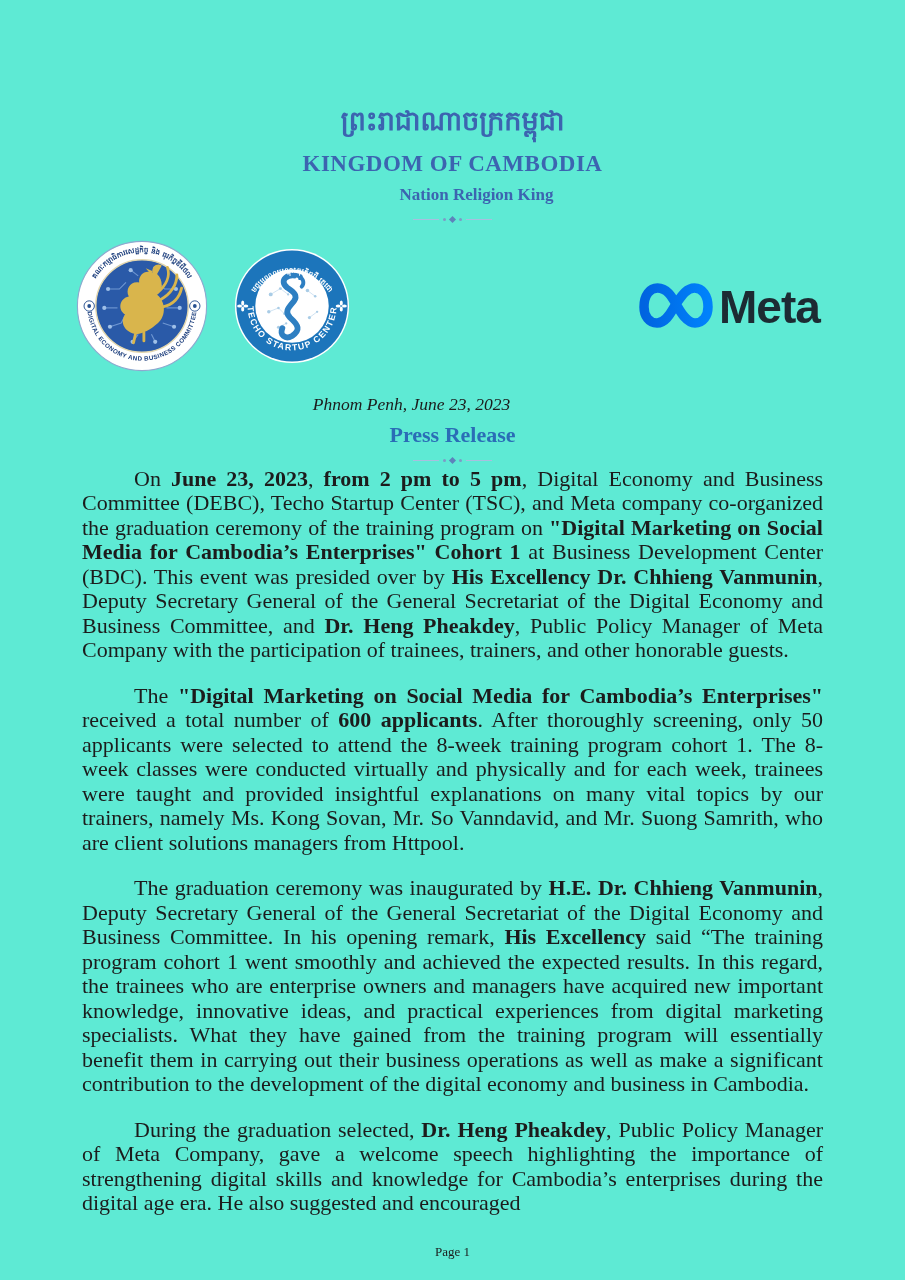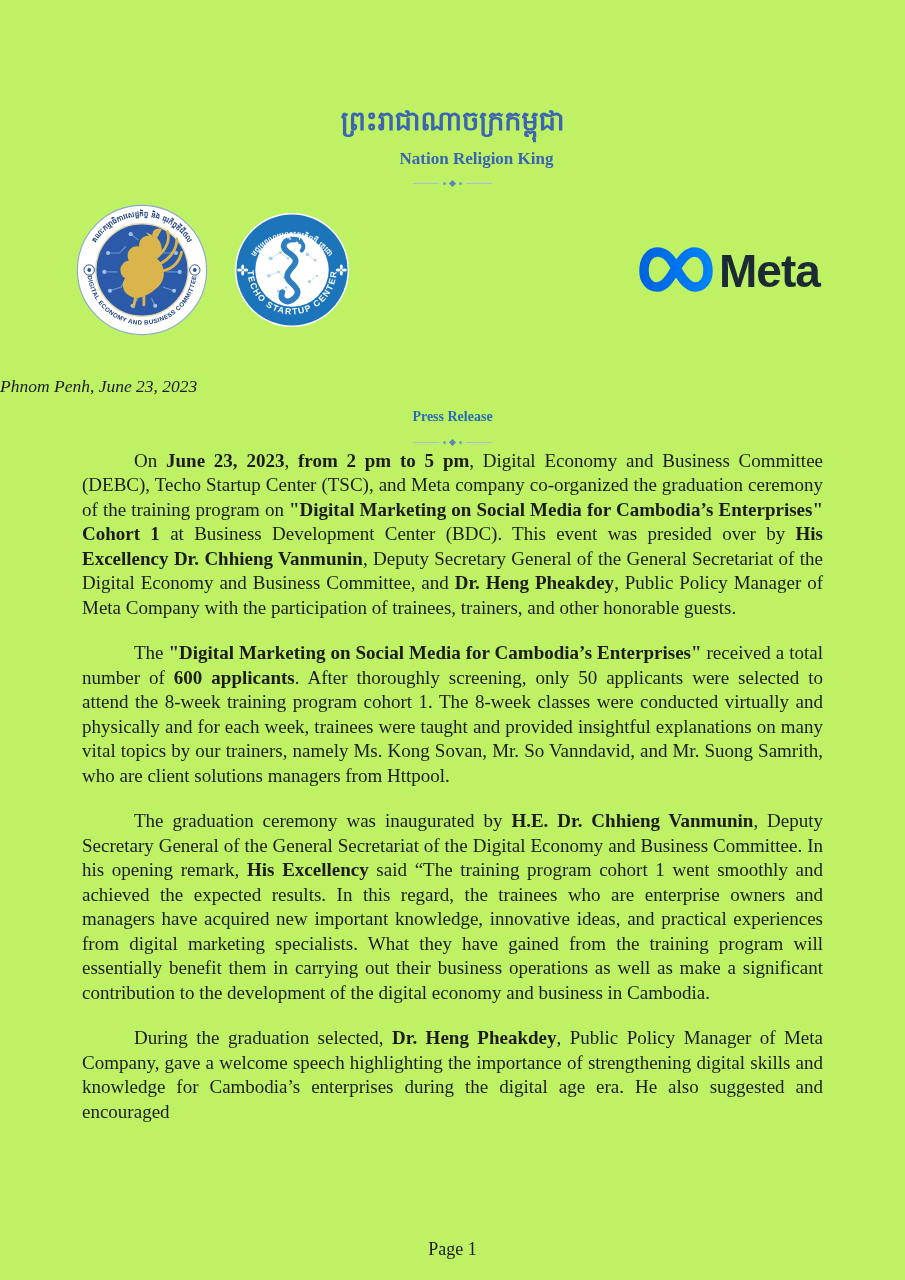--- a/index.html
+++ b/index.html
@@ -1,20 +1,20 @@
 <!DOCTYPE html>
 <html style="--header-blue: #3c64b0; --title-blue: #2a6db6; --meta-blue-start: #0064E0; --meta-blue-end: #0082FB; --meta-text: #1C2B33; --debc-disc-blue: #2a5aa8; --debc-bird-gold: #d9b54c; --tsc-ring-blue: #1c75bb;"><head>
 <meta charset="utf-8">
 <style>
   html,body{margin:0;padding:0;background:#ffffff;}
   .page{
     position:relative;
     width:905px;height:1280px;
     margin:0 auto;
-    background:#bef264;
+    background:#5eead4;
     font-family:"Liberation Serif",serif;
     color:#1c1c1c;
     overflow:hidden;
   }
   
   .header{text-align:center;padding-top:98px;}
   .khmer-line{
     color:var(--header-blue);
     font-weight:bold;
     font-size:27px;
@@ -27,36 +27,37 @@
   .ornament{display:flex;align-items:center;justify-content:center;gap:4px;margin:10px auto 0 auto;}
   .orn-line{width:26px;height:1px;background:#a9bedf;}
   .orn-dot{width:3px;height:3px;background:#7d9cc6;border-radius:50%;}
   .orn-diamond{width:5px;height:5px;background:#5d83bb;transform:rotate(45deg);}
   
   .logos-row{display:flex;align-items:center;padding:0 76px;margin-top:14px;height:140px;}
   .logo-debc{width:132px;height:132px;flex:0 0 auto;}
   .logo-tsc{width:116px;height:116px;margin-left:26px;flex:0 0 auto;}
   .logo-meta{margin-left:auto;margin-right:4px;flex:0 0 auto;}
   
-  .dateline{text-align:left;font-style:italic;font-size:17.5px;padding-right:82px;margin-top:36px;}
-  .title-block{text-align:center;color:var(--title-blue);font-weight:bold;font-size:14px;line-height:25.5px;margin-top:7px;}
-  
-  .content{padding:0 82px;font-size:19px;line-height:24.5px;text-align:justify;margin-top:4px;}
+  .dateline{text-align:center;font-style:italic;font-size:17.5px;padding-right:82px;margin-top:18px;}
+  .title-block{text-align:center;color:var(--title-blue);font-weight:bold;font-size:22px;line-height:25.5px;margin-top:7px;}
+  
+  .content{padding:0 82px;font-size:22px;line-height:24.5px;text-align:justify;margin-top:4px;}
   .content p{margin:0 0 21px 0;text-indent:52px;}
   .b{font-weight:bold;}
   
-  .footer{position:absolute;bottom:20px;left:0;right:0;text-align:center;font-size:18px;color:#1c1c1c;}
+  .footer{position:absolute;bottom:20px;left:0;right:0;text-align:center;font-size:13px;color:#1c1c1c;}
 </style>
 </head>
 <body>
 
 <div class="page">
 
   <div class="header">
     <div class="khmer-line">ព្រះរាជាណាចក្រកម្ពុជា</div>
+    <div class="kingdom">KINGDOM OF CAMBODIA</div>
     <div class="motto">Nation Religion King</div>
     <div class="ornament">
       <span class="orn-line"></span>
       <span class="orn-dot"></span>
       <span class="orn-diamond"></span>
       <span class="orn-dot"></span>
       <span class="orn-line"></span>
     </div>
   </div>
 

